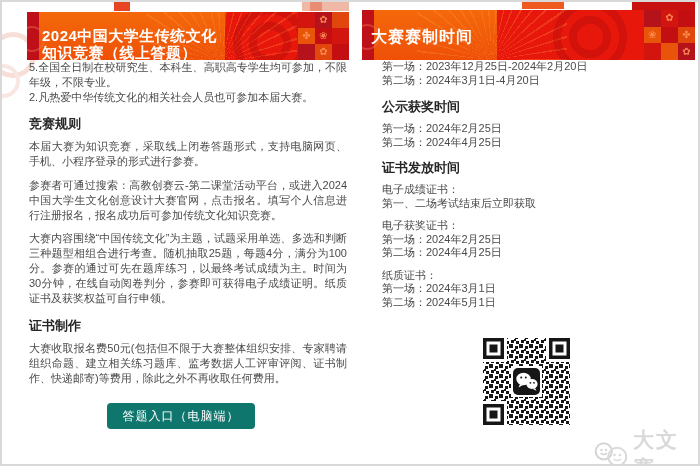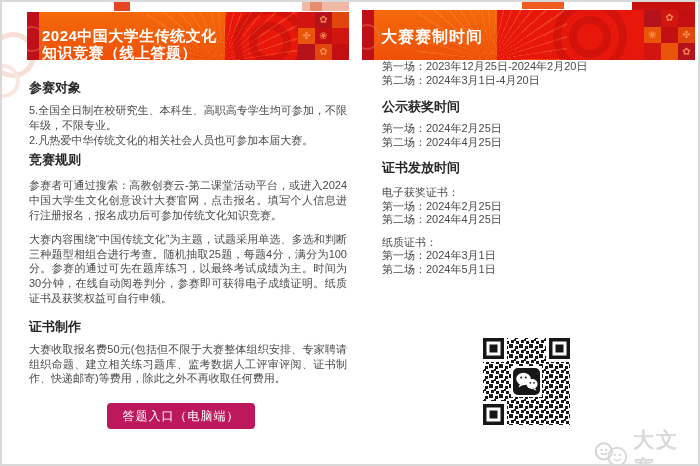--- a/index.html
+++ b/index.html
@@ -38,44 +38,44 @@
   .banner-left .rings{left:200px;top:-12px;}
   .banner-right .rings{left:185px;top:-16px;}
   .banner .checker{position:absolute;right:0;top:0;bottom:0;width:51px;
     display:grid;grid-template-columns:repeat(3,1fr);grid-auto-rows:1fr;}
   .banner .checker span{display:flex;align-items:center;justify-content:center;
     font-size:10px;line-height:1;color:rgba(255,150,90,.85);}
   .c1{background:#d2150e;} .c2{background:#b5121b;} .c3{background:#e1470c;}
   .c4{background:#e8550a;} .c5{background:#c40f12;}
   .banner .title{position:relative;color:#ffffff;font-weight:bold;}
   .banner-left .title{padding:16px 0 0 15px;font-size:15px;line-height:16.5px;letter-spacing:.5px;}
-  .banner-right .title{padding:17px 0 0 19px;font-size:16px;letter-spacing:1px;}
+  .banner-right .title{padding:17px 0 0 9px;font-size:16px;letter-spacing:1px;}
 
   
   .decor{position:absolute;}
   .decor-cloud1{left:-12px;top:30px;width:36px;height:36px;border-radius:50%;border:5px solid #f7ded6;}
   .decor-cloud2{left:-16px;top:62px;width:26px;height:26px;border-radius:50%;border:4px solid #f9e6e0;}
   .decor-red1{left:112px;top:0;width:16px;height:9px;background:#e64422;}
   .decor-pink1{left:300px;top:0;width:47px;height:9px;background:#f0b9a6;}
   .decor-pink1 i{position:absolute;left:8px;top:0;width:12px;height:9px;background:#e98d72;}
   .decor-red2{left:520px;top:0;width:42px;height:7px;background:#ef5a1f;}
   .decor-red3{left:630px;top:0;width:63px;height:9px;background:#c8100f;}
 
   
   .content-left{padding:0 2px;}
   h3.sec{font-size:13px;font-weight:bold;color:#262626;margin:0 0 6px;}
   .content-left h3.h-obj{margin-top:19px;}
-  .content-left h3.h-rule{margin-top:4px;}
+  .content-left h3.h-rule{margin-top:11px;}
   .content-left h3.h-fee{margin-top:12px;}
   .content-left p{margin:0;font-size:11px;line-height:14.8px;color:#4a4a4a;
     text-align:justify;}
   .content-left p.gap{margin-top:9px;}
 
   .enter-button{position:absolute;left:80px;top:391px;width:148px;height:26px;
-    background:#be185d;border:none;border-radius:4px;color:#ffffff;
+    background:#0f766e;border:none;border-radius:4px;color:#ffffff;
     font-size:12px;font-family:inherit;letter-spacing:1px;cursor:pointer;
     display:flex;align-items:center;justify-content:center;}
 
   .content-right{padding-left:20px;}
   .content-right h3.h-t1{margin-top:20px;}
   .content-right h3.h-t2{margin-top:11px;}
   .content-right h3.h-t3{margin-top:10px;}
   .content-right .line{font-size:11px;line-height:13.5px;color:#4a4a4a;margin:0;}
   .content-right .group{margin-top:9px;}
   .content-right .group.first{margin-top:0;}
@@ -116,25 +116,25 @@
       <span class="c3">✿</span>
       <span class="c5"></span>
     </div>
     <div class="title">
       <div>2024中国大学生传统文化</div>
       <div>知识竞赛（线上答题）</div>
     </div>
   </div>
 
   <div class="content-left">
-    <h3 class="sec h-obj">参赛对象</h3>
     <p>5.全国全日制在校研究生、本科生、高职高专学生均可参加，不限年级，不限专业。</p>
     <p>2.凡热爱中华传统文化的相关社会人员也可参加本届大赛。</p>
 
     <h3 class="sec h-rule">竞赛规则</h3>
+    <p>本届大赛为知识竞赛，采取线上闭卷答题形式，支持电脑网页、手机、小程序登录的形式进行参赛。</p>
     <p class="gap">参赛者可通过搜索：高教创赛云-第二课堂活动平台，或进入2024中国大学生文化创意设计大赛官网，点击报名。填写个人信息进行注册报名，报名成功后可参加传统文化知识竞赛。</p>
     <p class="gap">大赛内容围绕“中国传统文化”为主题，试题采用单选、多选和判断三种题型相组合进行考查。随机抽取25题，每题4分，满分为100分。参赛的通过可先在题库练习，以最终考试成绩为主。时间为30分钟，在线自动阅卷判分，参赛即可获得电子成绩证明。纸质证书及获奖权益可自行申领。</p>
 
     <h3 class="sec h-fee">证书制作</h3>
     <p>大赛收取报名费50元(包括但不限于大赛整体组织安排、专家聘请组织命题、建立相关练习题库、监考数据人工评审评阅、证书制作、快递邮寄)等费用，除此之外不再收取任何费用。</p>
   </div>
 
   <button class="enter-button">答题入口（电脑端）</button>
 </div>
 
@@ -164,20 +164,22 @@
   <div class="content-right">
     <p class="line">第一场：2023年12月25日-2024年2月20日</p>
     <p class="line">第二场：2024年3月1日-4月20日</p>
 
     <h3 class="sec h-t2">公示获奖时间</h3>
     <p class="line">第一场：2024年2月25日</p>
     <p class="line">第二场：2024年4月25日</p>
 
     <h3 class="sec h-t3">证书发放时间</h3>
     <div class="group first">
+      <p class="line">电子成绩证书：</p>
+      <p class="line">第一、二场考试结束后立即获取</p>
     </div>
     <div class="group">
       <p class="line">电子获奖证书：</p>
       <p class="line">第一场：2024年2月25日</p>
       <p class="line">第二场：2024年4月25日</p>
     </div>
     <div class="group">
       <p class="line">纸质证书：</p>
       <p class="line">第一场：2024年3月1日</p>
       <p class="line">第二场：2024年5月1日</p>

